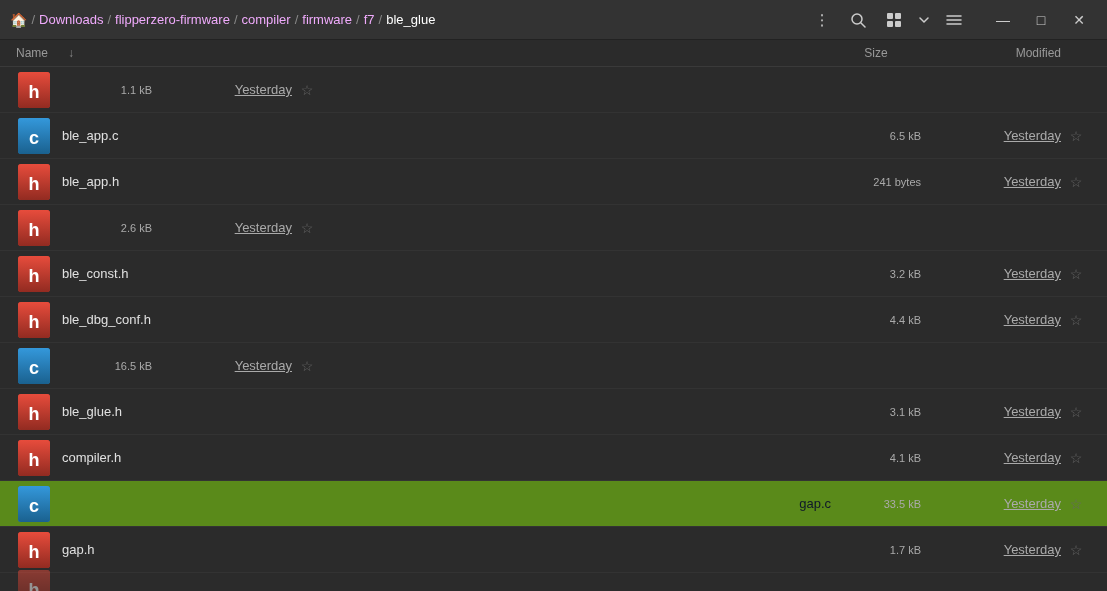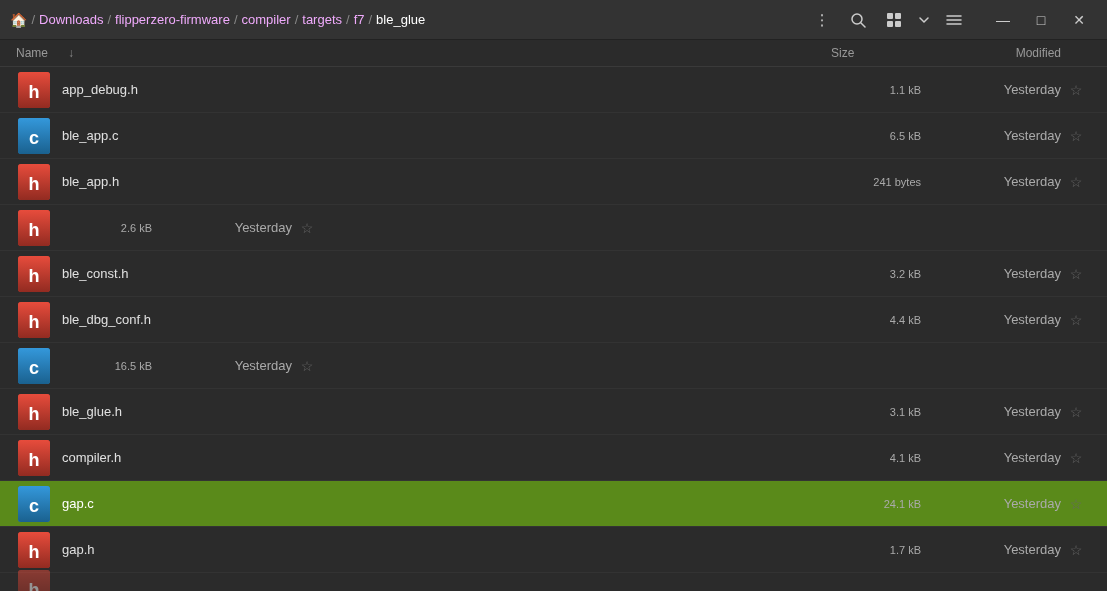--- a/index.html
+++ b/index.html
@@ -109,21 +109,21 @@
       position: sticky;
       top: 0;
       z-index: 10;
     }
     .col-name {
       flex: 1;
       display: flex;
       align-items: center;
       gap: 20px;
     }
-    .col-size { width: 110px; text-align: left; padding-right: 20px; }
+    .col-size { width: 110px; text-align: center; padding-right: 20px; }
     .col-modified { width: 120px; text-align: right; }
     .col-star { width: 30px; }
 
     .file-row {
       display: flex;
       align-items: center;
       padding: 0 16px;
       height: 46px;
       border-bottom: 1px solid #333;
       cursor: pointer;
@@ -138,34 +138,35 @@
       align-items: center;
       justify-content: center;
       flex-shrink: 0;
     }
 
     .file-name {
       flex: 1;
       color: #e0e0e0;
       font-size: 13px;
     }
-    .file-row.selected .file-name { color: #ffffff; }
+    .file-row.selected .file-name { color: #0f172a; text-align: right; }
 
     .file-size {
       width: 110px;
       text-align: right;
       padding-right: 20px;
       color: #aaa;
       font-size: 11px;
     }
     .file-modified {
       width: 120px;
       text-align: right;
       color: #aaa;
       font-size: 13px;
+      text-decoration: underline;
     }
     .file-star {
       width: 30px;
       text-align: center;
       color: #666;
       font-size: 14px;
       cursor: pointer;
     }
 
     
@@ -181,21 +182,21 @@
   <div class="title-bar">
     <div class="breadcrumb-area">
       <span style="font-size:14px;">🏠</span>
       <span class="breadcrumb-sep">/</span>
       <span class="breadcrumb-item">Downloads</span>
       <span class="breadcrumb-sep">/</span>
       <span class="breadcrumb-item">flipperzero-firmware</span>
       <span class="breadcrumb-sep">/</span>
       <span class="breadcrumb-item">compiler</span>
       <span class="breadcrumb-sep">/</span>
-      <span class="breadcrumb-item">targets</span>
+      <span class="breadcrumb-item">firmware</span>
       <span class="breadcrumb-sep">/</span>
       <span class="breadcrumb-item">f7</span>
       <span class="breadcrumb-sep">/</span>
       <span class="breadcrumb-item active">ble_glue</span>
     </div>
     <div class="title-bar-actions">
       <button class="tb-btn" title="Menu">⋮</button>
       <button class="tb-btn" title="Search">
         <svg width="16" height="16" viewBox="0 0 16 16" fill="none" xmlns="http://www.w3.org/2000/svg">
           <circle cx="7" cy="7" r="5" stroke="#ccc" stroke-width="1.5"></circle>
@@ -252,21 +253,20 @@
       <rect x="0" y="0" width="32" height="36" rx="3" fill="url(#hgrad)"></rect>
       <text x="16" y="26" text-anchor="middle" font-family="Arial,sans-serif" font-size="18" font-weight="bold" fill="white">h</text>
       <defs>
         <linearGradient id="hgrad" x1="0" y1="0" x2="0" y2="1">
           <stop offset="0" stop-color="#e74c3c"></stop>
           <stop offset="1" stop-color="#922b21"></stop>
         </linearGradient>
       </defs>
     </svg>
           </div>
-    <div class="file-name">app_debug.h</div>
     <div class="file-size">1.1 kB</div>
     <div class="file-modified">Yesterday</div>
     <div class="file-star">☆</div>
   </div>
         <div class="file-row">
     <div class="file-icon">
             <svg width="32" height="36" viewBox="0 0 32 36">
       <rect x="0" y="0" width="32" height="36" rx="3" fill="#2980b9"></rect>
       <rect x="0" y="0" width="32" height="36" rx="3" fill="url(#cgrad)"></rect>
       <text x="16" y="26" text-anchor="middle" font-family="Arial,sans-serif" font-size="18" font-weight="bold" fill="white">c</text>
@@ -422,21 +422,21 @@
       <text x="16" y="26" text-anchor="middle" font-family="Arial,sans-serif" font-size="18" font-weight="bold" fill="white">c</text>
       <defs>
         <linearGradient id="cgrad" x1="0" y1="0" x2="0" y2="1">
           <stop offset="0" stop-color="#3498db"></stop>
           <stop offset="1" stop-color="#1a618f"></stop>
         </linearGradient>
       </defs>
     </svg>
           </div>
     <div class="file-name">gap.c</div>
-    <div class="file-size">24.1 kB</div>
+    <div class="file-size">33.5 kB</div>
     <div class="file-modified">Yesterday</div>
     <div class="file-star">☆</div>
   </div>
         <div class="file-row">
     <div class="file-icon">
             <svg width="32" height="36" viewBox="0 0 32 36">
       <rect x="0" y="0" width="32" height="36" rx="3" fill="#c0392b"></rect>
       <rect x="0" y="0" width="32" height="36" rx="3" fill="url(#hgrad)"></rect>
       <text x="16" y="26" text-anchor="middle" font-family="Arial,sans-serif" font-size="18" font-weight="bold" fill="white">h</text>
       <defs>

